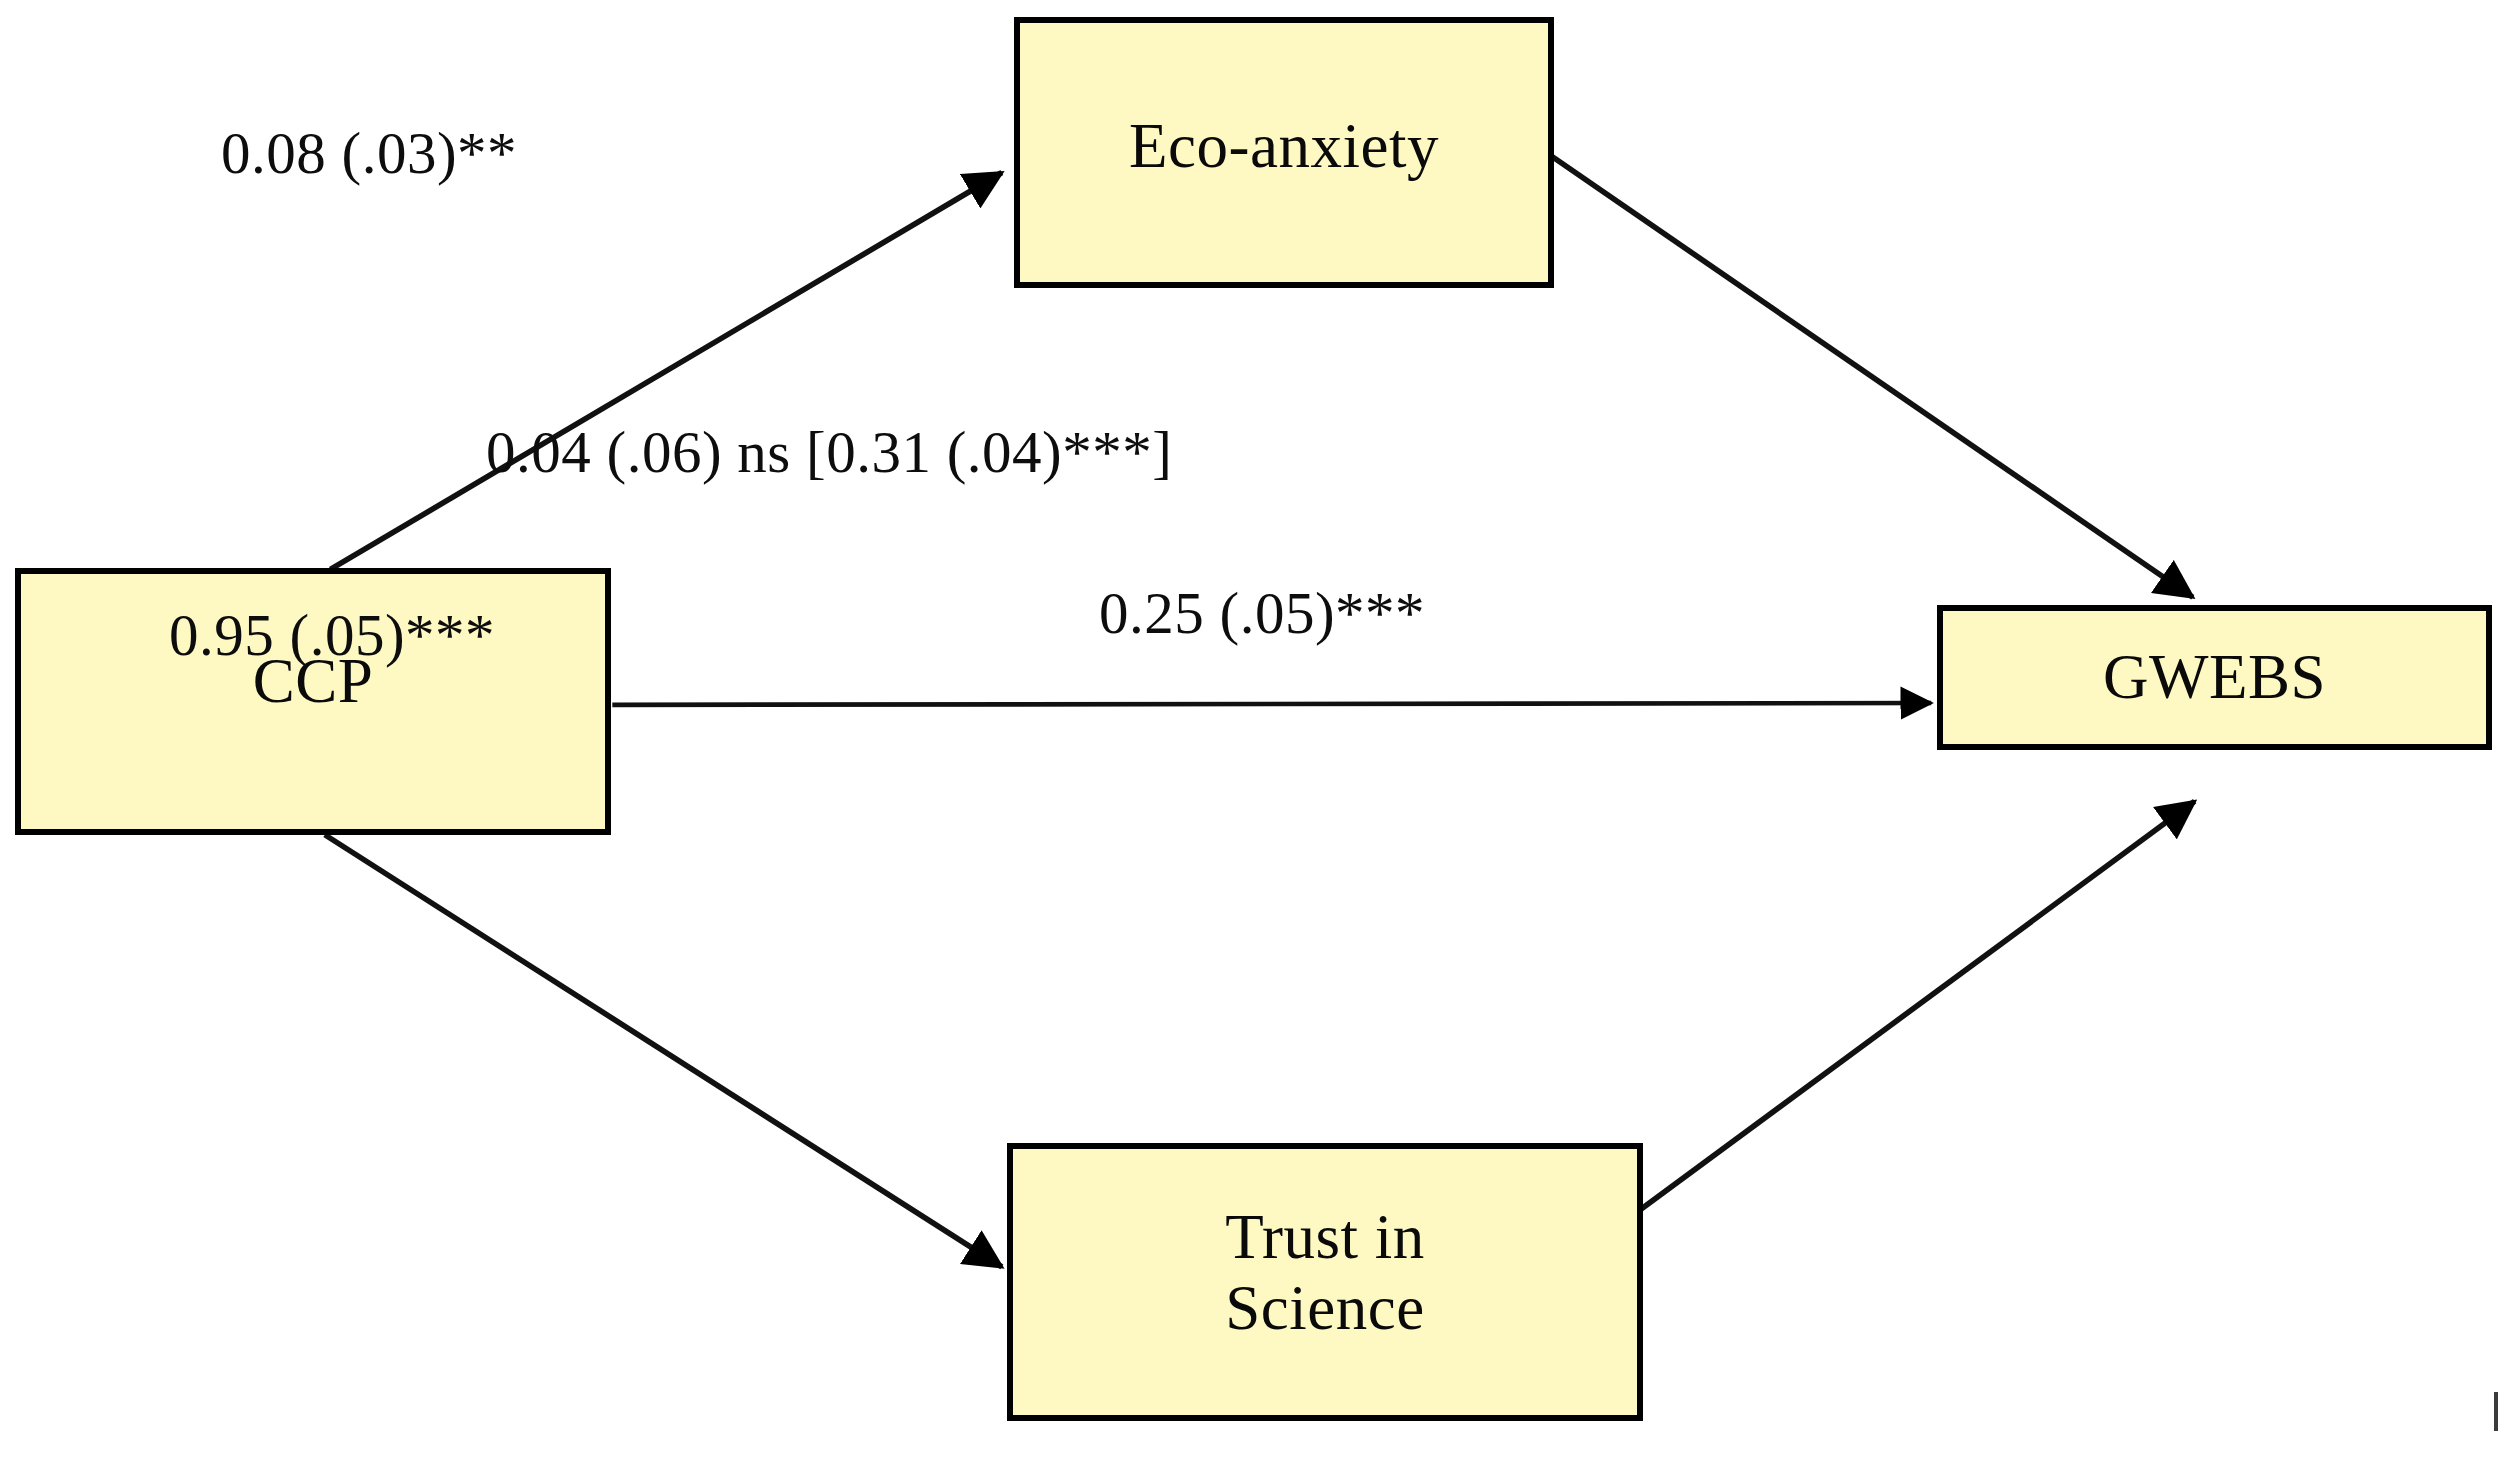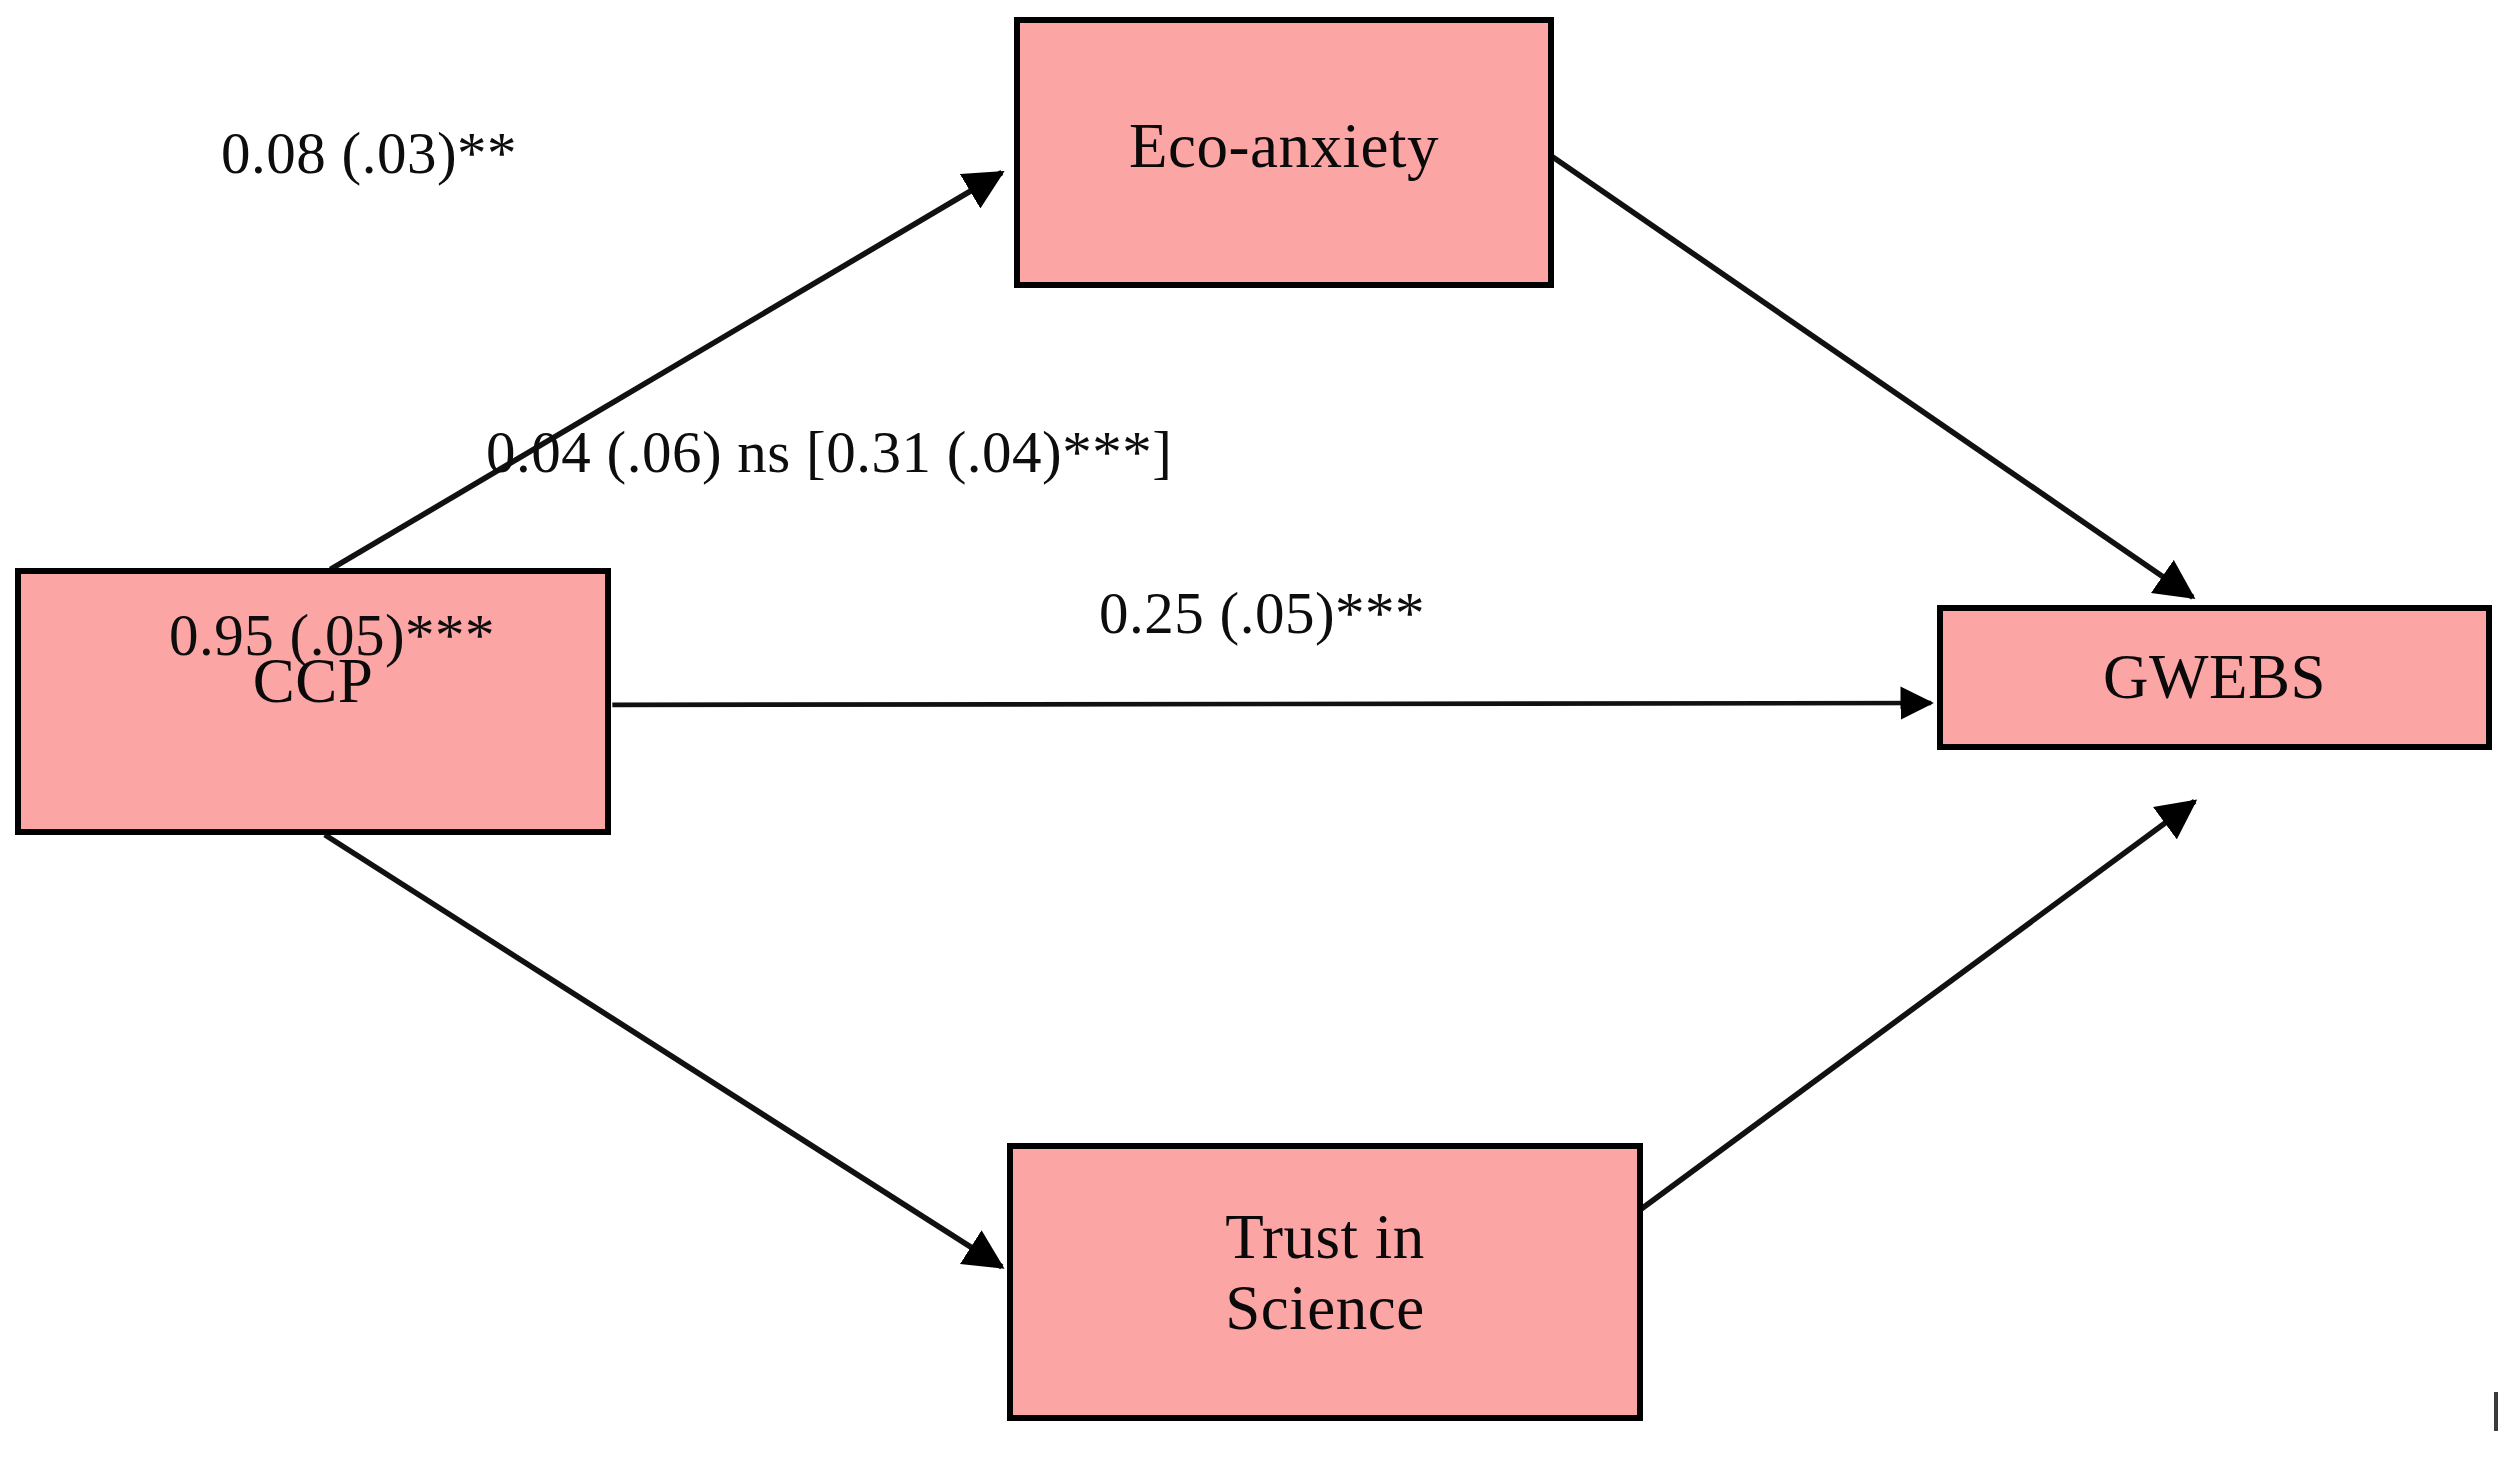--- a/index.html
+++ b/index.html
@@ -19,21 +19,21 @@
   #diagram-svg {
     position: absolute;
     left: 0;
     top: 0;
     width: 2512px;
     height: 1471px;
   }
   .node-box {
     position: absolute;
     box-sizing: border-box;
-    background: #fca5a5;
+    background: #fef9c3;
     border: 6.5px solid #000000;
     display: flex;
     align-items: center;
     justify-content: center;
   }
   .node-label {
     font-family: "Liberation Serif", "DejaVu Serif", serif;
     font-size: 63px;
     line-height: 1.12;
     color: #0a0a0a;

